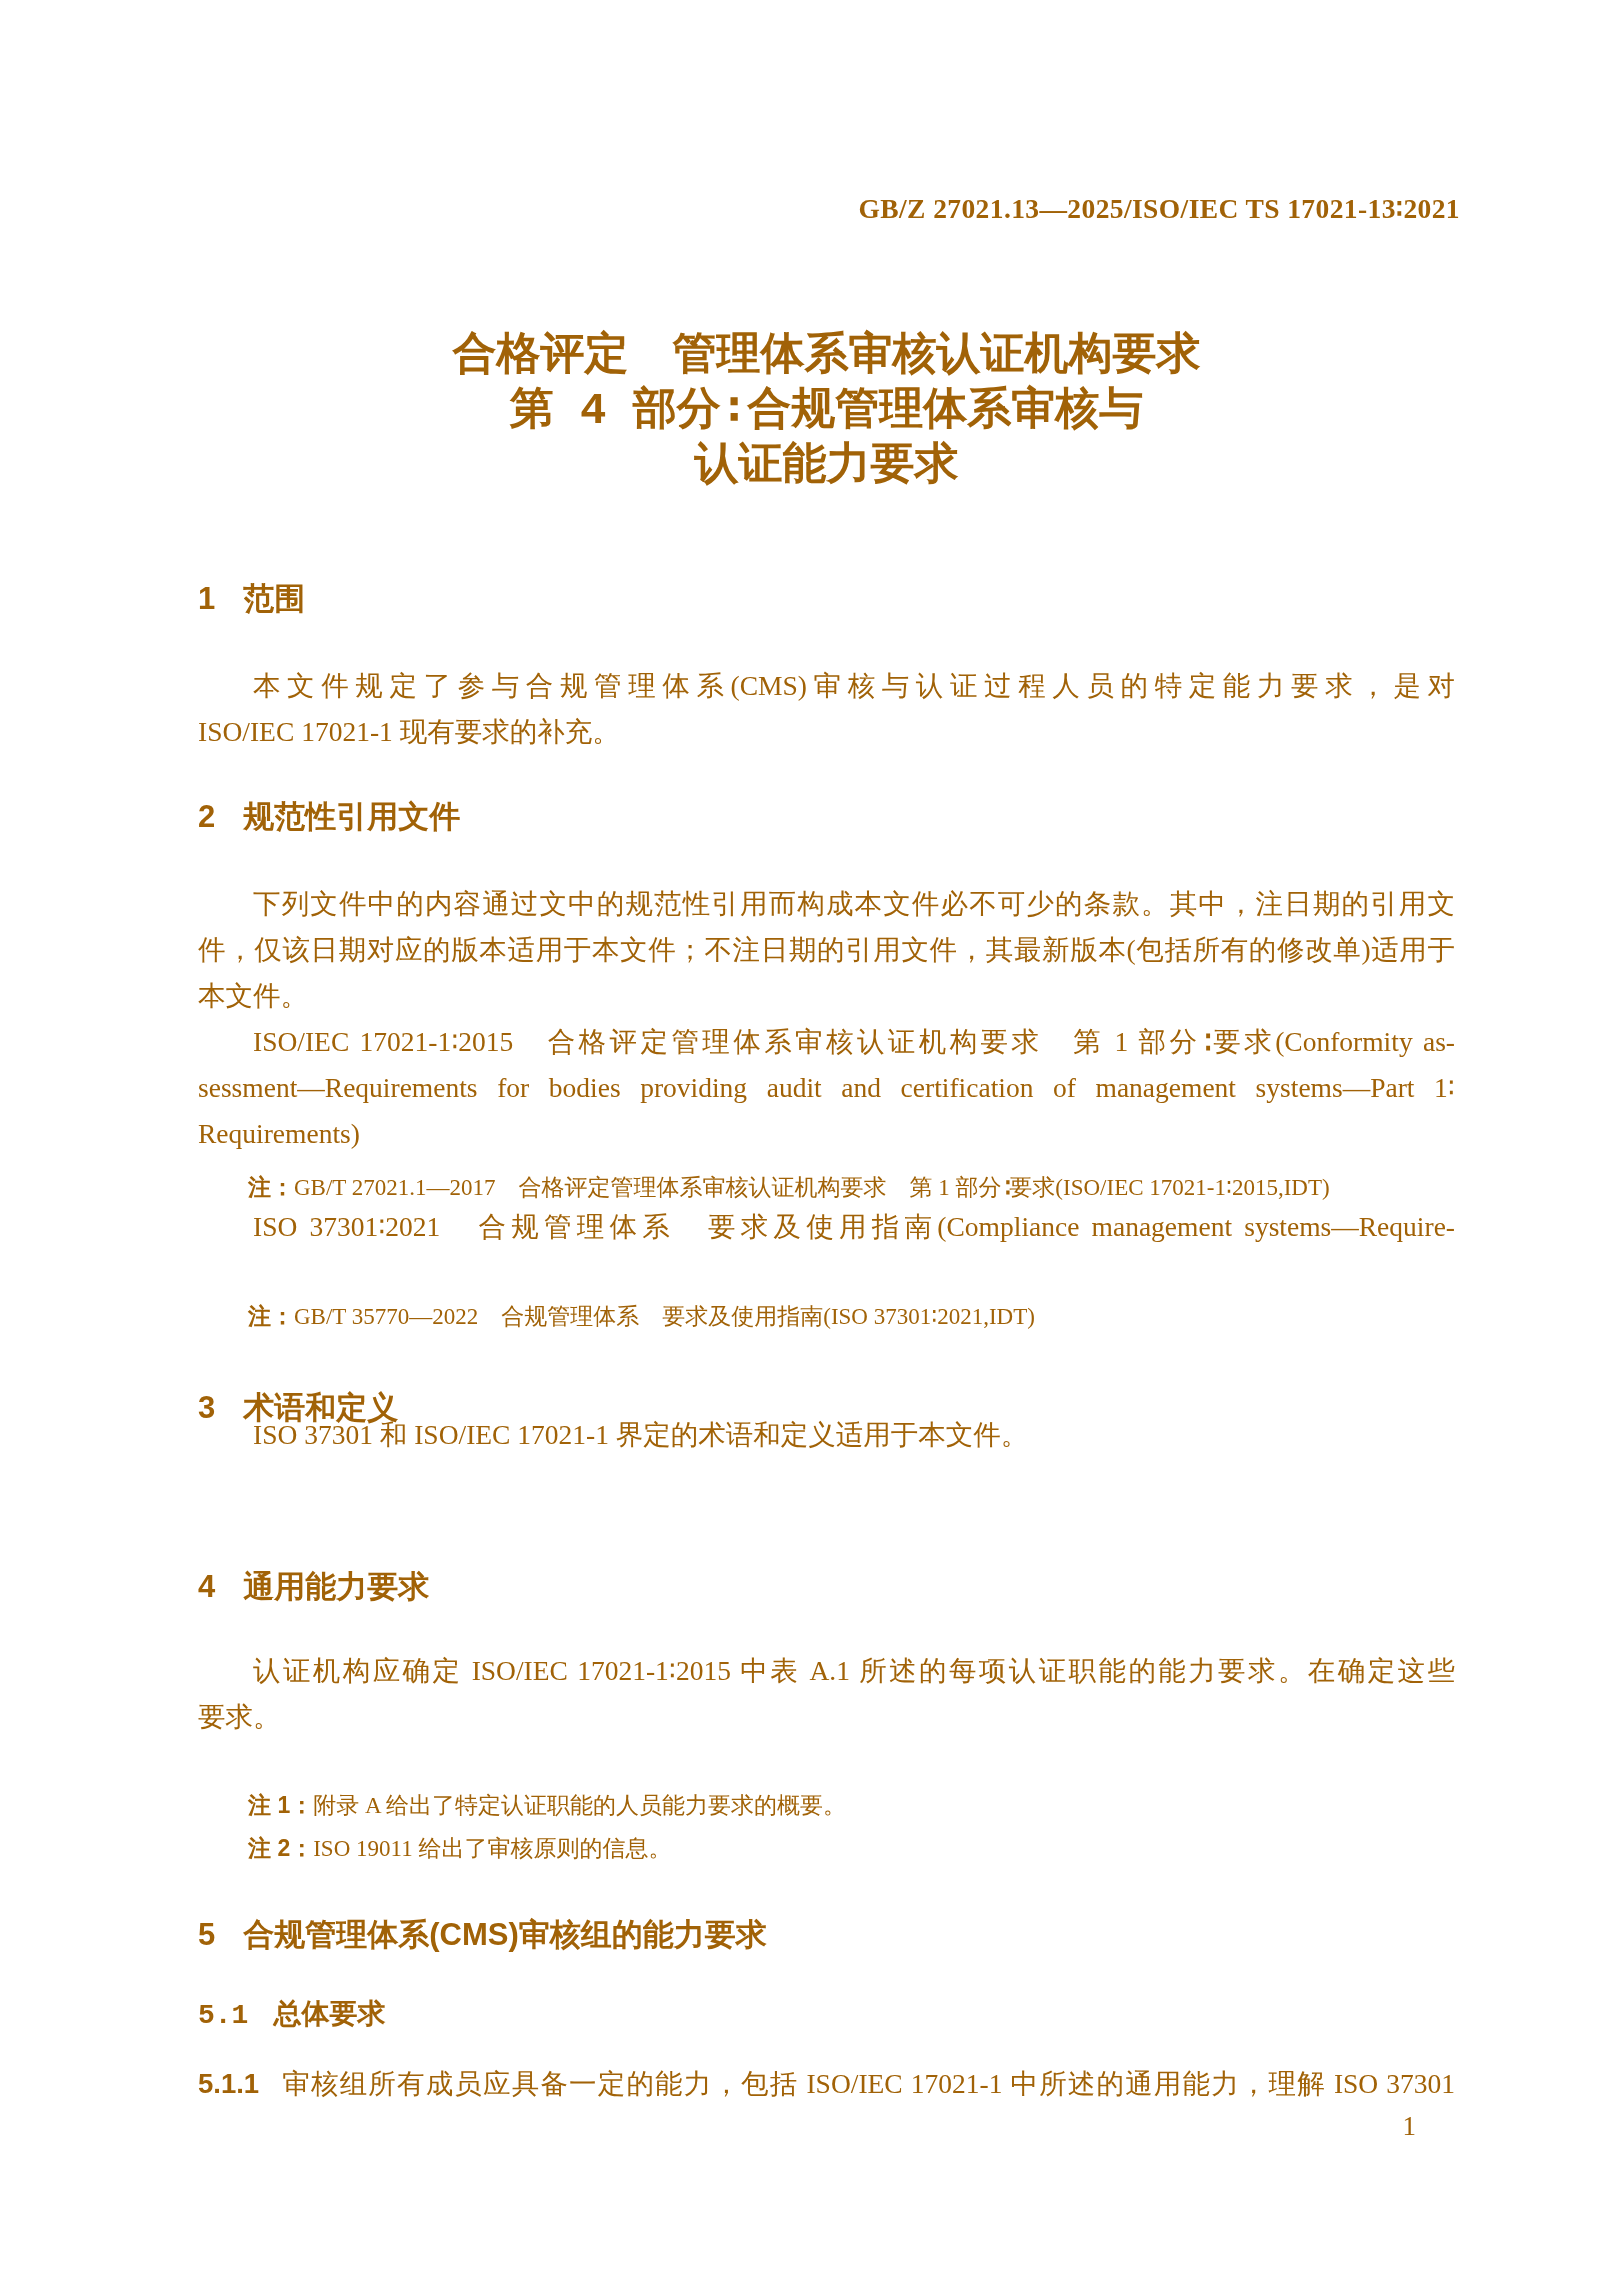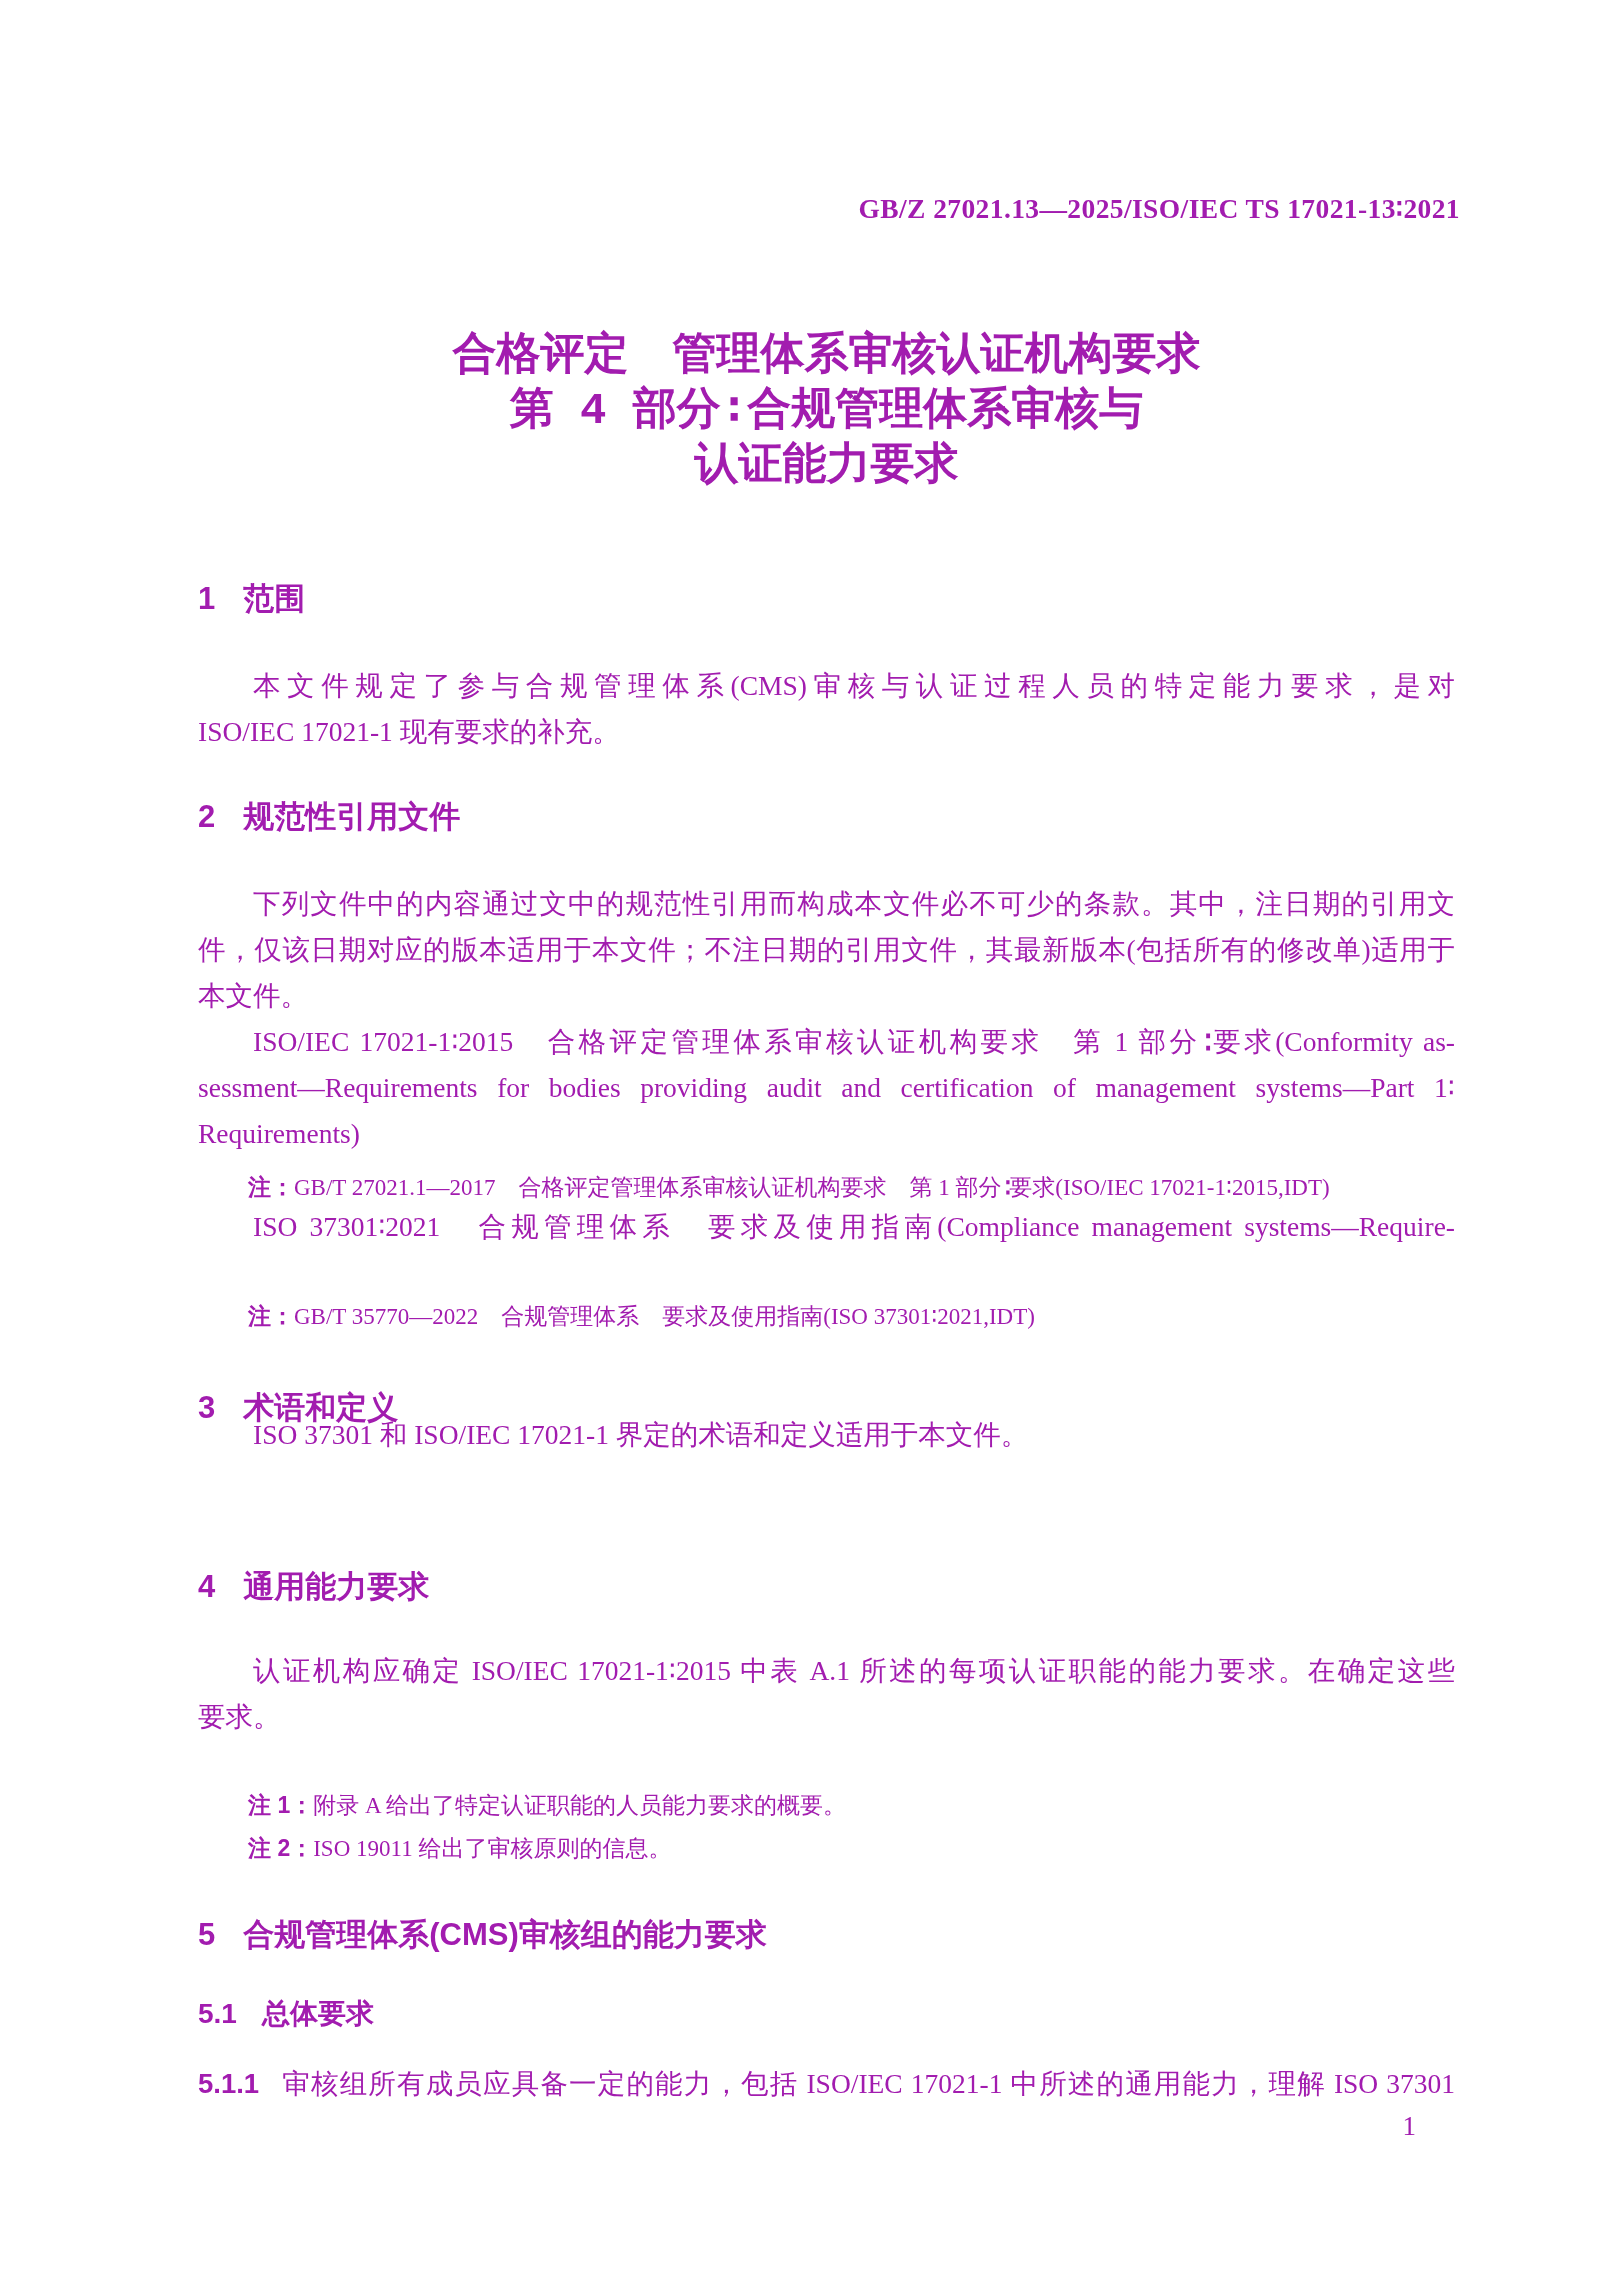--- a/index.html
+++ b/index.html
@@ -1,21 +1,21 @@
 <!DOCTYPE html>
 <html style="font-size:13.3px"><head>
 <meta charset="utf-8">
 <style>
   html, body { margin: 0; padding: 0; background: #e8e8e8; }
   .page {
     position: relative;
     width: 1623px;
     height: 2295px;
     background: #ffffff;
-    color: #a21caf;
+    color: #a16207;
     overflow: hidden;
     margin: 0 auto;
     font-family: "Liberation Serif", "DejaVu Serif", serif;
   }
   .abs { position: absolute; left: 198px; width: 1257px; }
 
   
   .std-code {
     top: 190px;
     text-align: right;
@@ -48,21 +48,21 @@
     white-space: nowrap;
   }
   .clause-h .num { display: inline-block; margin-right: 28px; }
   .sub-h {
     font-family: "Liberation Sans", "DejaVu Sans", sans-serif;
     font-weight: 700;
     font-size: 28px;
     line-height: 40px;
     white-space: nowrap;
   }
-  .sub-h .num { display: inline-block; margin-right: 25px; }
+  .sub-h .num { display: inline-block; margin-right: 25px; font-family: Liberation Mono, monospace; }
 
   
   .body-line {
     font-family: "Liberation Serif", "DejaVu Serif", serif;
     font-size: 27.5px;
     line-height: 46px;
   }
   .fill { text-align: justify; text-align-last: justify; }
   .ind { text-indent: 55px; }
 

